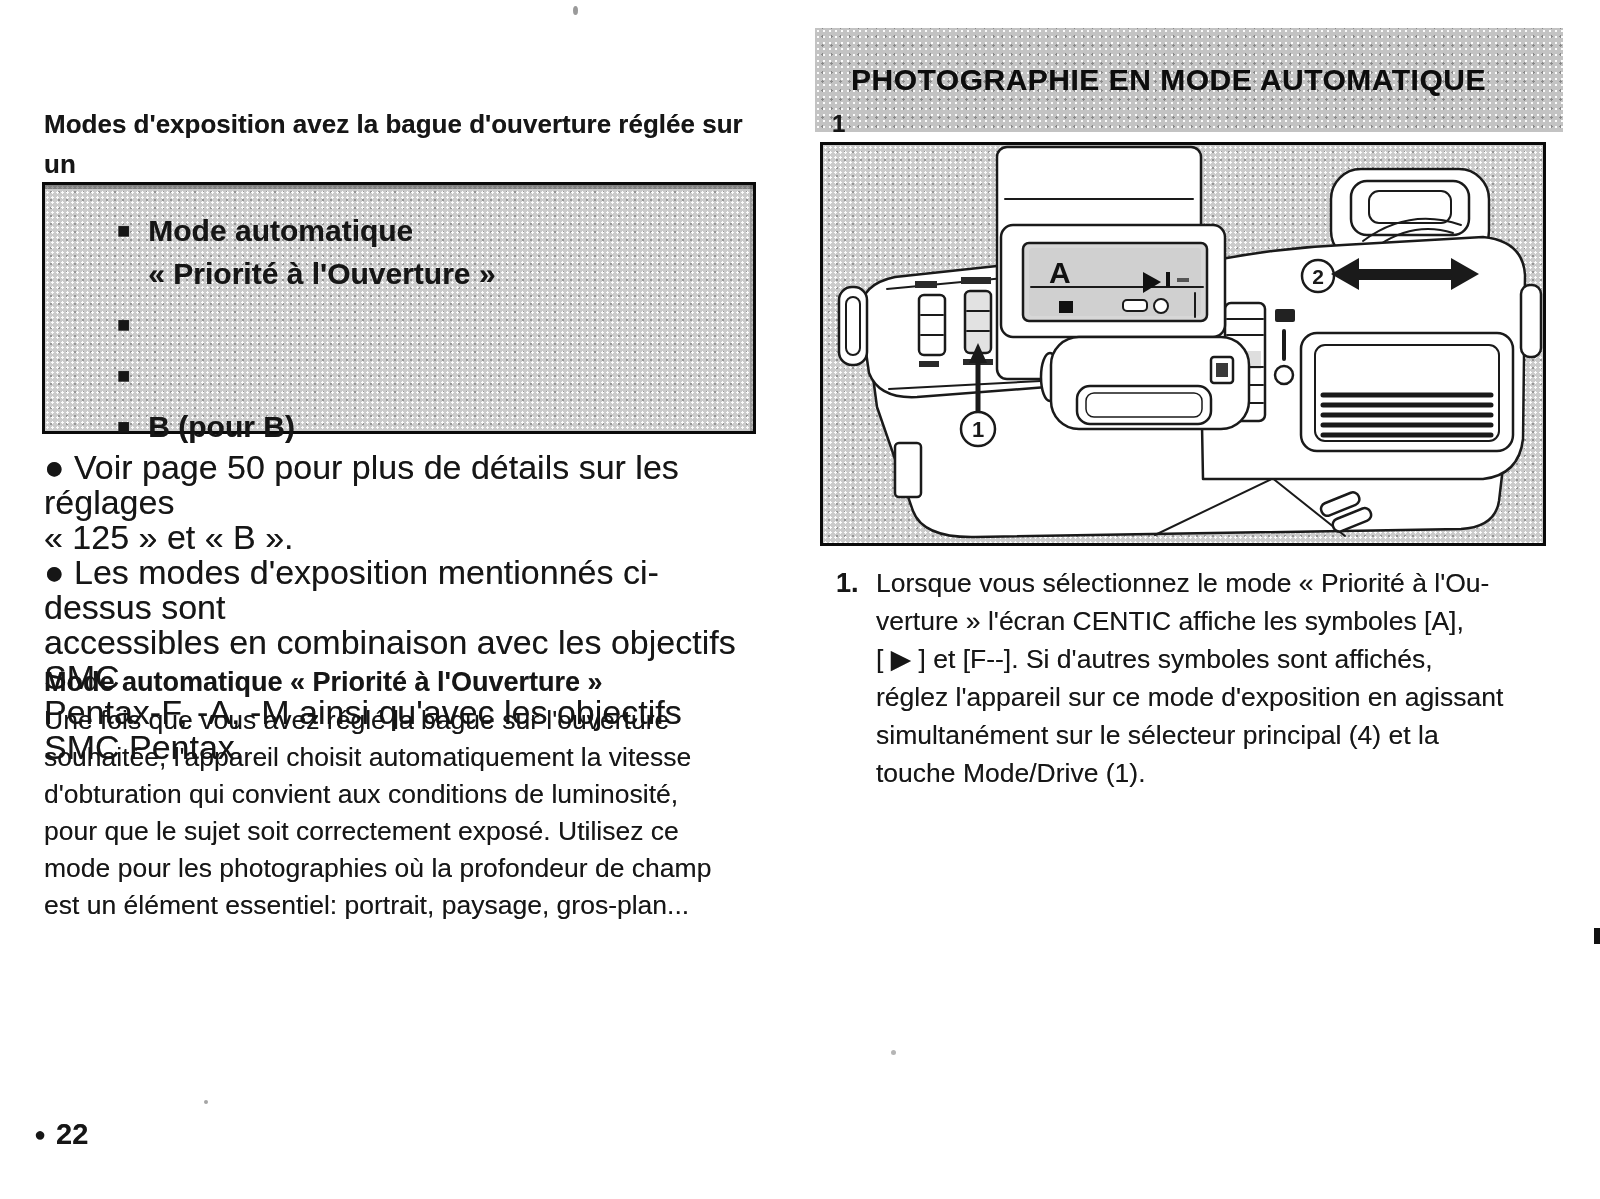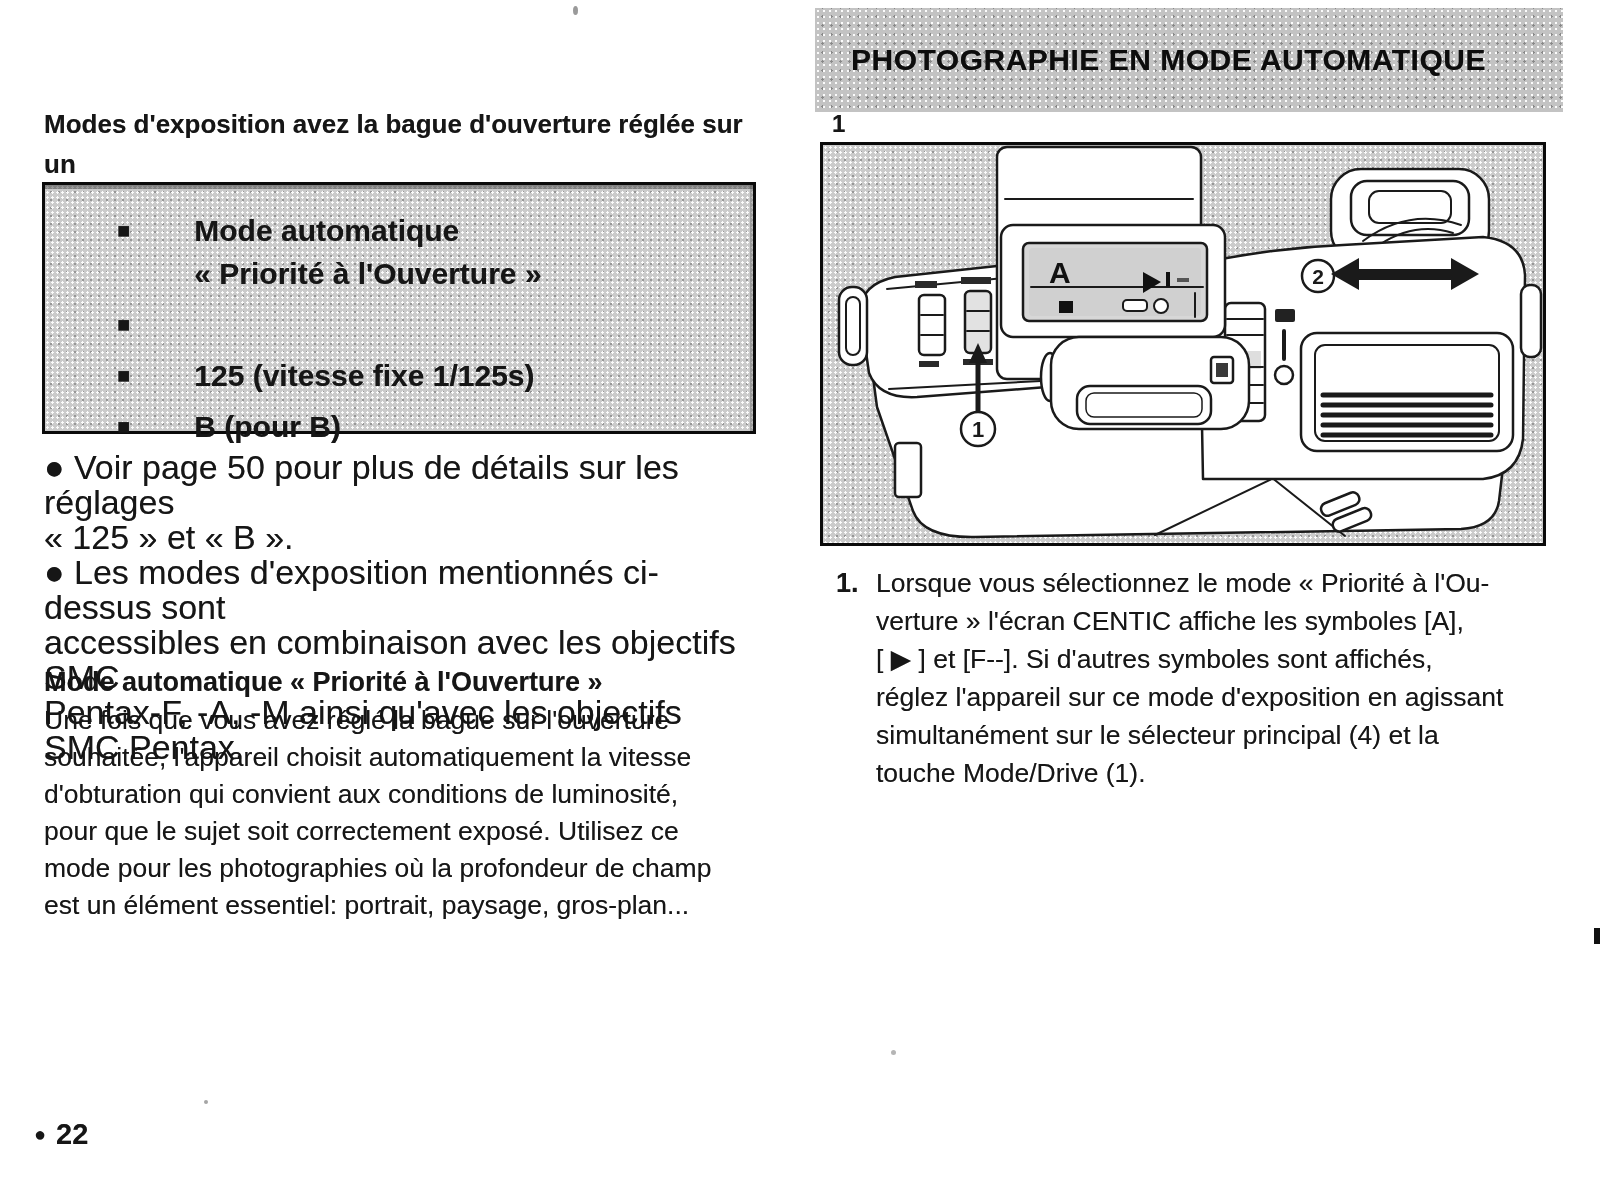--- a/index.html
+++ b/index.html
@@ -14,20 +14,21 @@
   .scan{text-shadow:0 0 .6px rgba(0,0,0,.45);}
 
   
   .halftone{
     background-color:#c3c3c3;
     background-image:
       radial-gradient(circle,rgba(255,255,255,.95) 1px,transparent 1.5px),
       radial-gradient(circle,rgba(80,80,80,.5) 1px,transparent 1.4px);
     background-size:6px 6px,9px 9px;
     background-position:0 0,3px 4px;
+    margin-top:20px;
   }
   .halftone-light{
     background-color:#cbcbcb;
     background-image:
       radial-gradient(circle,rgba(255,255,255,.95) 1px,transparent 1.4px),
       radial-gradient(circle,rgba(90,90,90,.45) 1px,transparent 1.3px);
     background-size:5px 5px,8px 8px;
     background-position:0 0,2px 3px;
   }
 
@@ -40,21 +41,21 @@
     left:42px;top:182px;width:714px;height:252px;
     border:3px solid #0a0a0a;box-sizing:border-box;
     box-shadow:inset 0 4px 0 rgba(70,70,70,.55), inset -3px 0 0 rgba(70,70,70,.35);
     padding:24px 10px 0 72px;
   }
   .mode-item{display:flex;align-items:flex-start;margin-bottom:8px;}
   .mode-item .sq{
     font-size:22px;line-height:43px;margin-right:18px;flex:0 0 auto;
   }
   .mode-item .txt{
-    font-size:30px;line-height:43px;font-weight:700;margin-left:46px;
+    font-size:30px;line-height:43px;font-weight:700;
   }
   .notes{
     left:44px;top:450px;width:716px;
     font-size:34px;line-height:35px;
   }
   .section-heading{
     left:44px;top:664px;width:716px;
     font-size:27px;line-height:36px;font-weight:700;
   }
   .section-body{
@@ -100,21 +101,20 @@
   <div class="mode-item">
     <span class="sq">■</span>
     <span class="txt ml scan">Mode automatique
 « Priorité à l'Ouverture »</span>
   </div>
   <div class="mode-item">
     <span class="sq">■</span>
   </div>
   <div class="mode-item">
     <span class="sq">■</span>
-    <span class="txt ml scan">125 (vitesse fixe 1/125s)</span>
   </div>
   <div class="mode-item">
     <span class="sq">■</span>
     <span class="txt ml scan">B (pour B)</span>
   </div>
 </div>
 
 <div class="abs notes">
   <div class="ml scan">● Voir page 50 pour plus de détails sur les réglages
 « 125 » et « B ».</div>

